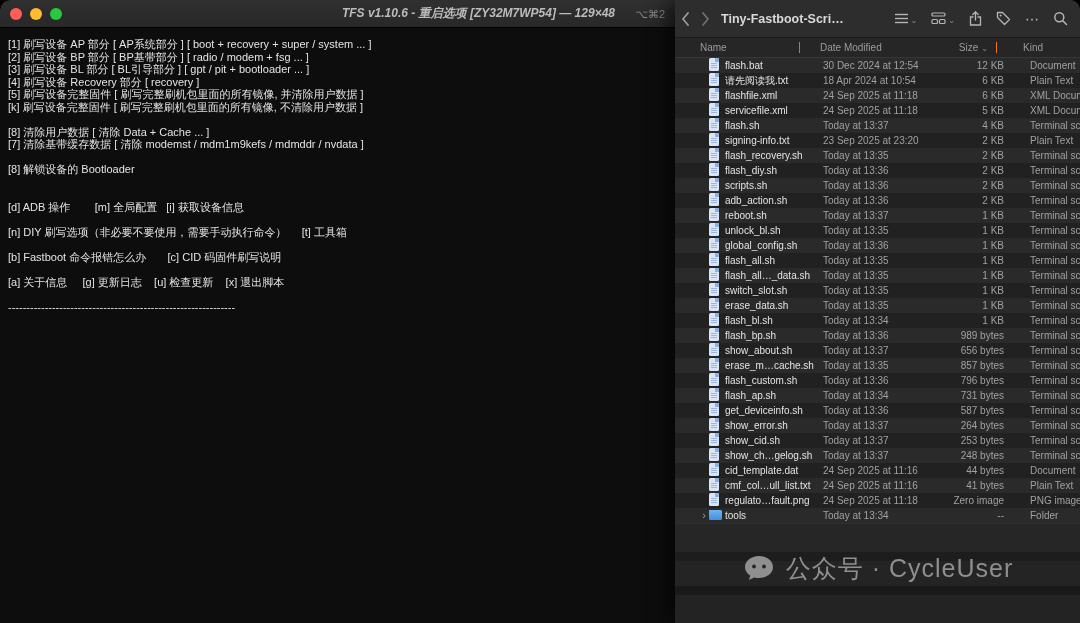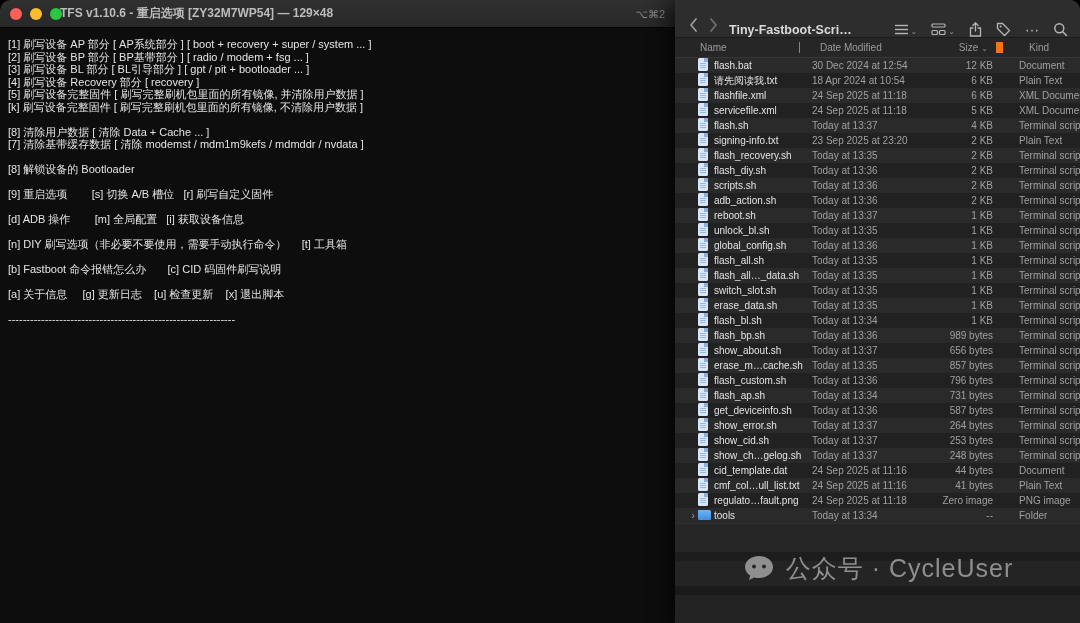--- a/index.html
+++ b/index.html
@@ -9,59 +9,59 @@
 
   
   .terminal-window { position:absolute; left:0; top:0; width:675px; height:623px;
                      background:#0d0d0d; border-top-left-radius:10px; overflow:hidden; }
   .terminal-titlebar { height:28px; background:linear-gradient(#303030,#282828);
                        border-bottom:1px solid #000; position:relative;
                        display:flex; align-items:center; border-top-left-radius:10px; }
   .traffic-lights { display:flex; gap:8px; padding-left:10px; z-index:2; }
   .tl { width:12px; height:12px; border-radius:50%; display:inline-block; }
   .tl.red{background:#ff5f57}.tl.yellow{background:#febc2e}.tl.green{background:#28c840}
-  .terminal-title { position:absolute; left:60px; right:60px; text-align:left;
+  .terminal-title { position:absolute; left:60px; right:60px; text-align:right;
                     font-size:12px; font-weight:bold; color:#bcbcbc;
-                    white-space:nowrap; overflow:hidden; }
+                    white-space:nowrap; overflow:hidden;font-style:italic; }
   .terminal-shortcut { position:absolute; right:10px; top:0; line-height:28px;
                        font-size:11px; color:#8a8a8a; }
   .terminal-body { padding:10px 8px 0 8px; font-family:Liberation Sans, sans-serif;
                    font-size:11px; line-height:12.5px; color:#e4e4e4; }
   .tline { min-height:12.5px; white-space:pre; overflow:hidden; }
   .prompt-line { white-space:pre; }
   .cursor { display:inline-block; width:6px; height:11px; background:#eaeaea;
             vertical-align:text-bottom; margin-left:2px; }
 
   
   .finder-window { position:absolute; left:675px; top:0; width:405px; height:623px;
                    background:#242425; border-top-right-radius:10px; overflow:hidden;
                    box-shadow:-8px 0 20px rgba(0,0,0,.6); }
   .finder-toolbar { height:38px; background:#2d2d2e; border-bottom:1px solid #1b1b1b;
-                    display:flex; align-items:flex-end; padding:0 12px 0 8px; }
+                    display:flex; align-items:center; padding:0 12px 0 0; }
   .nav-btn { display:flex; align-items:center; justify-content:center; width:20px; height:24px; }
   .finder-title { font-size:12.5px; font-weight:700; color:#d9d9d9; margin-left:6px;
                   white-space:nowrap; overflow:hidden; max-width:130px; }
   .tb-spacer { flex:1; }
   .tb-group { display:flex; align-items:center; gap:14px; }
   .tbicon { display:flex; align-items:flex-end; gap:2px; color:#b5b5b5; cursor:default; }
   .tbicon .caret { font-size:8px; color:#8d8d8d; line-height:8px; }
   .tb-more { font-size:14px; color:#b5b5b5; line-height:14px; }
 
   .finder-header { height:20px; display:grid; grid-template-columns:124px 118px 63px 1fr;
                    align-items:center; padding-left:8px; background:#262627;
                    border-bottom:1px solid #373737; color:#9b9b9b; font-size:10px; }
   .h-name { padding-left:17px; }
   .h-date { border-left:1px solid #14b8a6; padding-left:20px; margin-left:-8px; }
   .h-size { text-align:right; }
   .h-size .caret { font-size:8px; color:#8d8d8d; margin-left:3px; }
-  .h-kind { padding-left:26px; border-left:7px solid #f97316; margin-left:8px; }
+  .h-kind { padding-left:26px; border-left:1px solid #f97316; margin-left:8px; }
 
   .finder-rows {}
   .frow { height:15px; display:grid; grid-template-columns:10px 16px 98px 118px 63px 1fr;
-          align-items:center; padding-left:13px; font-size:10px; }
+          align-items:center; padding-left:24px; font-size:10px; }
   .frow.odd  { background:#2a2a2b; }
   .frow.even { background:#212122; }
   .cell { white-space:nowrap; overflow:hidden; }
   .cell.name { color:#e3e3e3; }
   .cell.date, .cell.size, .cell.kind { color:#9fa0a1; }
   .cell.size { text-align:right; }
   .cell.kind { padding-left:26px; }
   .gutter { text-align:center; }
   .disclosure { color:#9a9a9a; font-size:11px; line-height:10px; }
 
@@ -108,21 +108,20 @@
           <div class="tline">[3] 刷写设备 BL 部分 [ BL引导部分 ] [ gpt / pit + bootloader ... ]</div>
           <div class="tline">[4] 刷写设备 Recovery 部分 [ recovery ]</div>
           <div class="tline">[5] 刷写设备完整固件 [ 刷写完整刷机包里面的所有镜像, 并清除用户数据 ]</div>
           <div class="tline">[k] 刷写设备完整固件 [ 刷写完整刷机包里面的所有镜像, 不清除用户数据 ]</div>
           <div class="tline"></div>
           <div class="tline">[8] 清除用户数据 [ 清除 Data + Cache ... ]</div>
           <div class="tline">[7] 清除基带缓存数据 [ 清除 modemst / mdm1m9kefs / mdmddr / nvdata ]</div>
           <div class="tline"></div>
           <div class="tline">[8] 解锁设备的 Bootloader</div>
           <div class="tline"></div>
-          <div class="tline">[9] 重启选项        [s] 切换 A/B 槽位   [r] 刷写自定义固件</div>
           <div class="tline"></div>
           <div class="tline">[d] ADB 操作        [m] 全局配置   [i] 获取设备信息</div>
           <div class="tline"></div>
           <div class="tline">[n] DIY 刷写选项（非必要不要使用，需要手动执行命令）     [t] 工具箱</div>
           <div class="tline"></div>
           <div class="tline">[b] Fastboot 命令报错怎么办       [c] CID 码固件刷写说明</div>
           <div class="tline"></div>
           <div class="tline">[a] 关于信息     [g] 更新日志    [u] 检查更新    [x] 退出脚本</div>
           <div class="tline"></div>
           <div class="tline">--------------------------------------------------------------</div>

